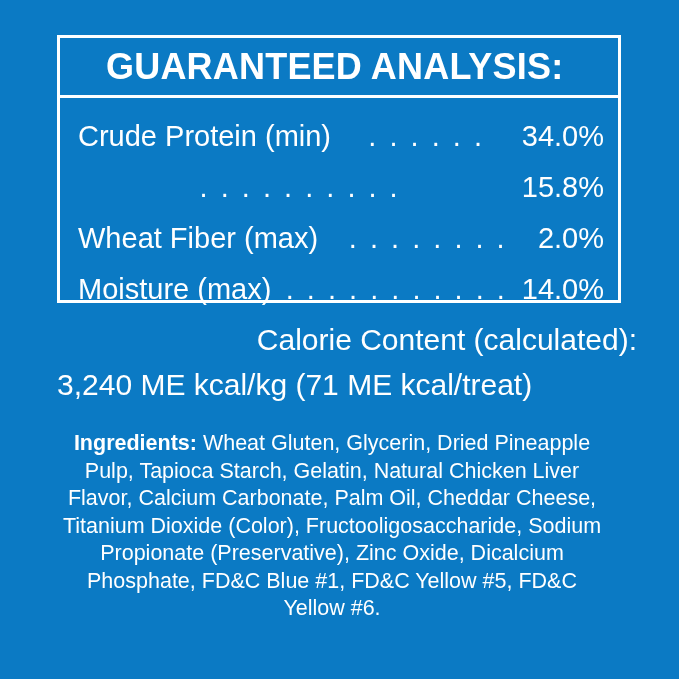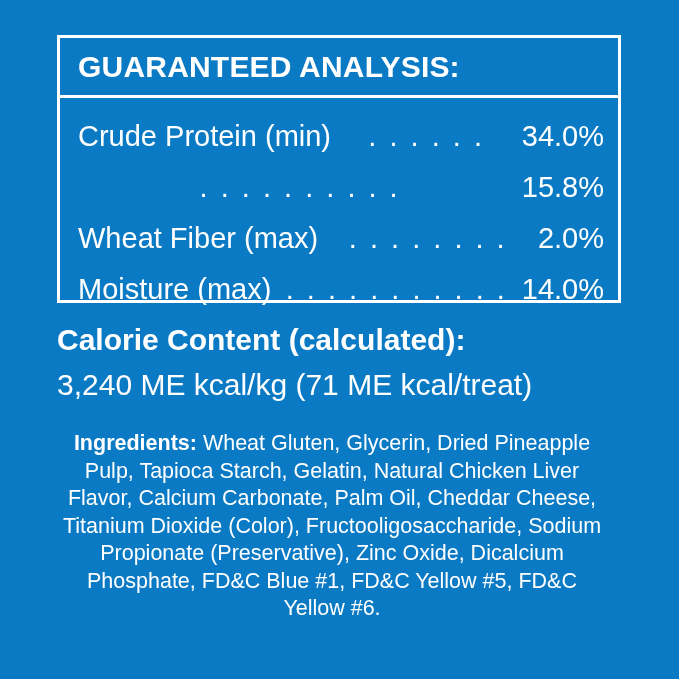--- a/index.html
+++ b/index.html
@@ -26,24 +26,25 @@
     border: 3px solid #ffffff;
     box-sizing: border-box;
   }
 
   .ga-heading {
     height: 57px;
     display: flex;
     align-items: center;
     padding-left: 18px;
     box-sizing: border-box;
-    font-size: 30px;
+    font-size: 36px;
     font-weight: bold;
     letter-spacing: 0.2px;
     white-space: nowrap;
+    margin-left: 28px;
   }
 
   .ga-divider {
     height: 3px;
     background: #ffffff;
     margin: 0;
   }
 
   .ga-rows {
     padding: 4px 14px 0 18px;
@@ -79,23 +80,24 @@
   
   .calorie-block {
     position: absolute;
     left: 57px;
     top: 322px;
     width: 580px;
   }
 
   .calorie-title {
     font-size: 30px;
-    font-weight: bold;
+    font-weight: normal;
     line-height: 1.18;
     white-space: nowrap;
+    text-align: right;
   }
 
   .calorie-value {
     font-size: 30px;
     font-weight: 300;
     line-height: 1.3;
     white-space: nowrap;
     margin-top: 8px;
   }
 

